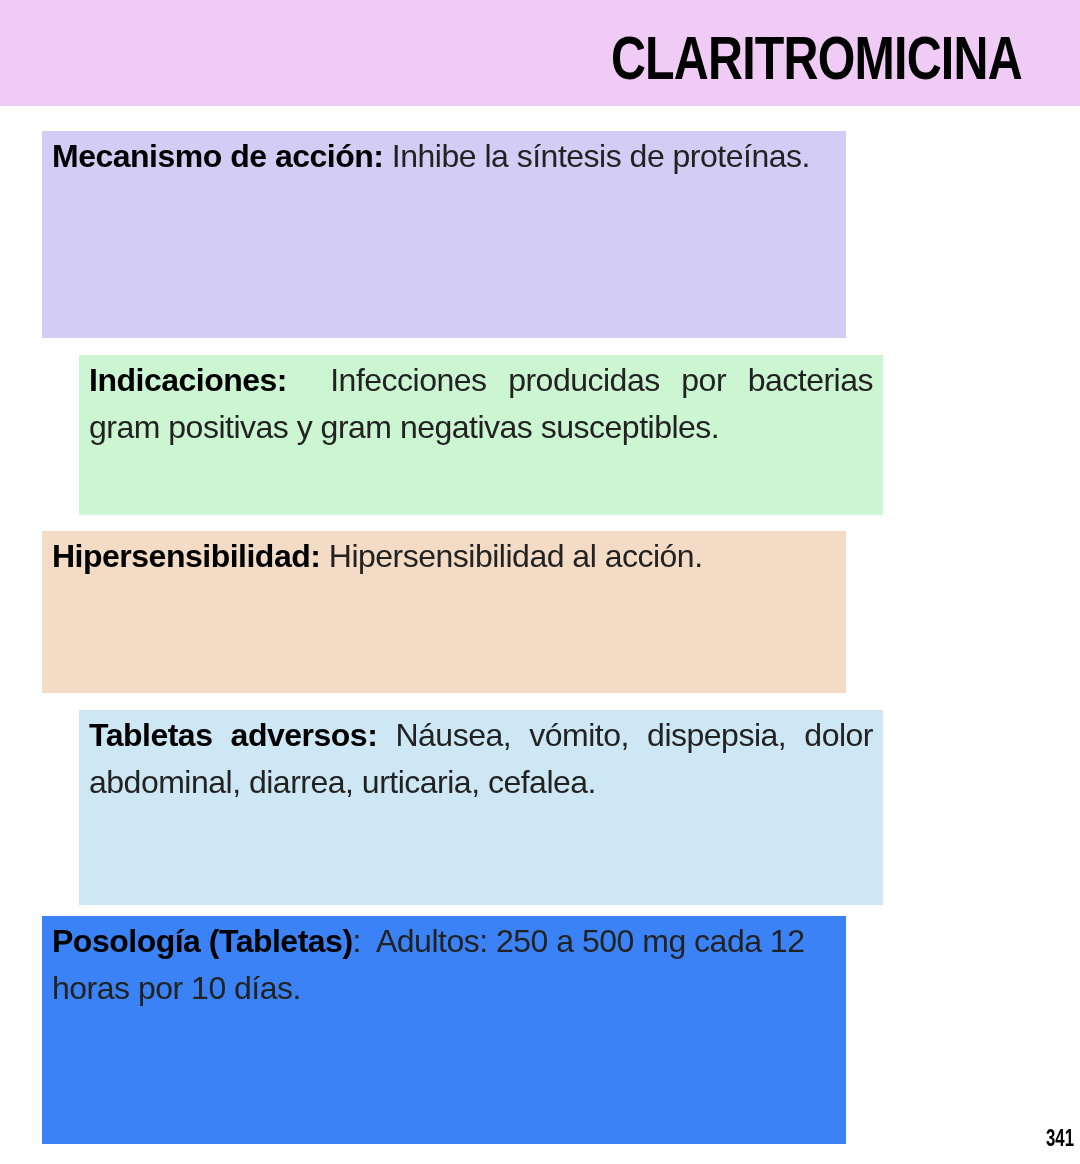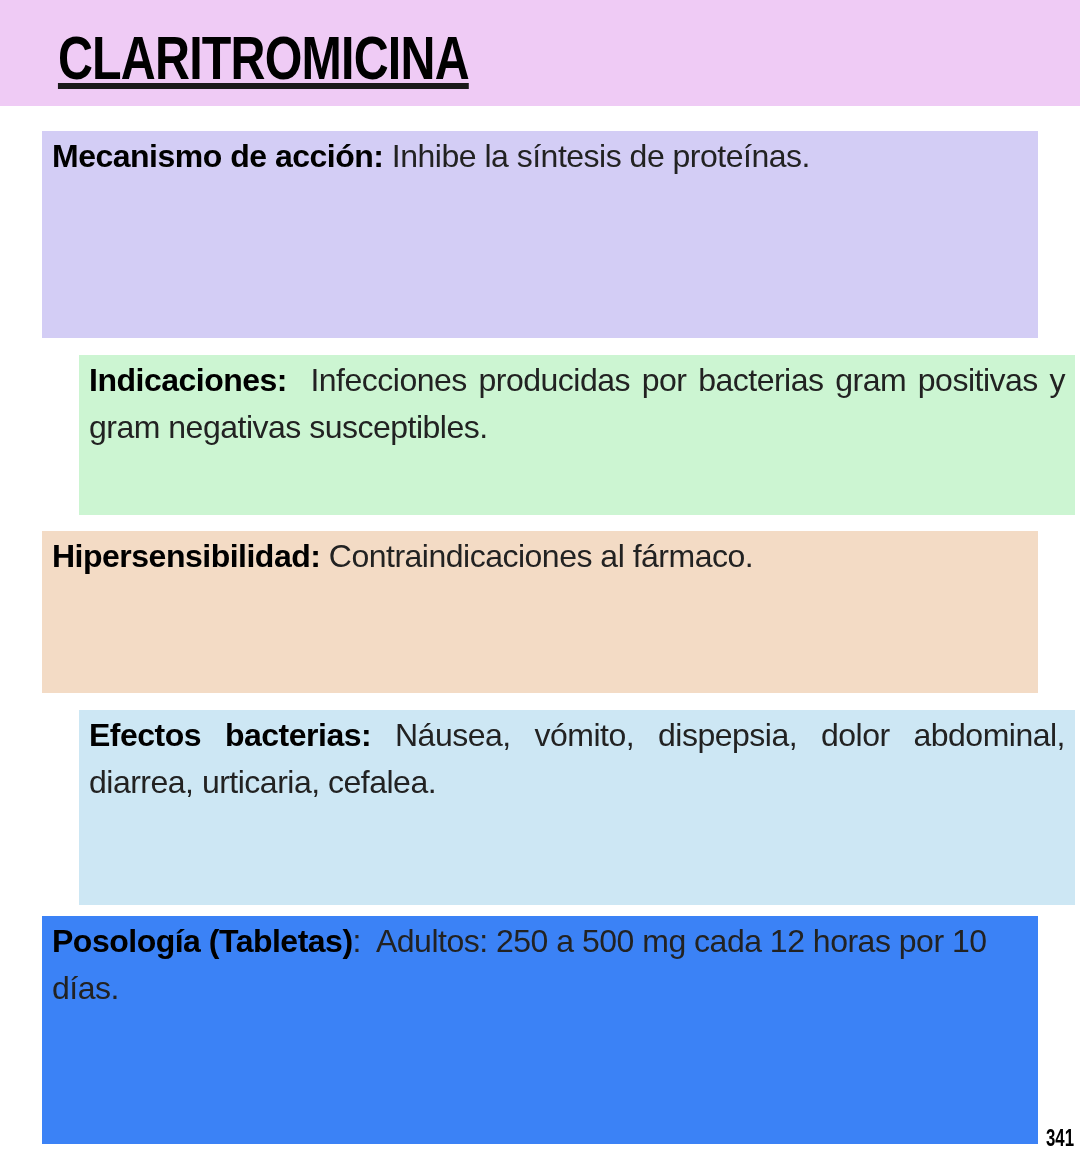--- a/index.html
+++ b/index.html
@@ -5,31 +5,31 @@
     html, body { margin: 0; padding: 0; }
     body {
       width: 1080px; height: 1164px; position: relative; overflow: hidden;
       background: #ffffff;
       font-family: "Liberation Sans", sans-serif;
       color: #1a1a1a;
     }
     .header {
       position: absolute; left: 0; top: 0; width: 1080px; height: 106px;
       background: #efcbf5;
-      display: flex; align-items: center; justify-content: flex-start; text-decoration: underline;
+      display: flex; align-items: center; justify-content: flex-end;
     }
     .title {
       font-family: "Liberation Sans", sans-serif;
       font-weight: 700; font-size: 62px; color: #000;
       letter-spacing: -1px;
       transform: scaleX(0.78); transform-origin: center;
       margin-top: 8px;
     }
     .box {
-      position: absolute; left: 42px; width: 996px;
+      position: absolute; left: 42px; width: 804px;
       box-sizing: border-box; padding: 2px 10px 0 10px;
       font-size: 32px; line-height: 47px;
       letter-spacing: -0.5px;
     }
     .box .lbl { font-weight: 700; color: #000; }
     .box .txt { font-weight: 400; color: #222; }
     .justify { text-align: justify; text-align-last: left; margin-left: 37px; }
     .page-num {
       position: absolute; right: 6px; top: 1124px;
       font-weight: 700; font-size: 24px; color: #000;
@@ -45,25 +45,25 @@
 
 <div class="box" style="top:131px;height:207px;background:#d3cdf5;">
   <span class="lbl">Mecanismo de acción:</span><span class="txt"> Inhibe la síntesis de proteínas.</span>
 </div>
 
 <div class="box justify" style="top:355px;height:160px;background:#ccf5d2;">
   <span class="lbl">Indicaciones:</span><span class="txt" style="white-space:pre-wrap;">  Infecciones producidas por bacterias gram positivas y gram negativas susceptibles.</span>
 </div>
 
 <div class="box" style="top:531px;height:162px;background:#f3dbc5;">
-  <span class="lbl">Hipersensibilidad:</span><span class="txt"> Contraindicaciones al fármaco.</span>
+  <span class="lbl">Hipersensibilidad:</span><span class="txt"> Hipersensibilidad al acción.</span>
 </div>
 
 <div class="box justify" style="top:710px;height:195px;background:#cde7f4;">
-  <span class="lbl">Efectos bacterias:</span><span class="txt"> Náusea, vómito, dispepsia, dolor abdominal, diarrea, urticaria, cefalea.</span>
+  <span class="lbl">Tabletas adversos:</span><span class="txt"> Náusea, vómito, dispepsia, dolor abdominal, diarrea, urticaria, cefalea.</span>
 </div>
 
 <div class="box" style="top:916px;height:228px;background:#3b82f6;">
   <div>
     <span class="lbl">Posología (Tabletas)</span><span class="txt" style="white-space:pre-wrap;">:  Adultos: 250 a 500 mg cada 12 horas por 10 días.</span>
   </div>
 </div>
 
 <div class="page-num">341</div>
 

